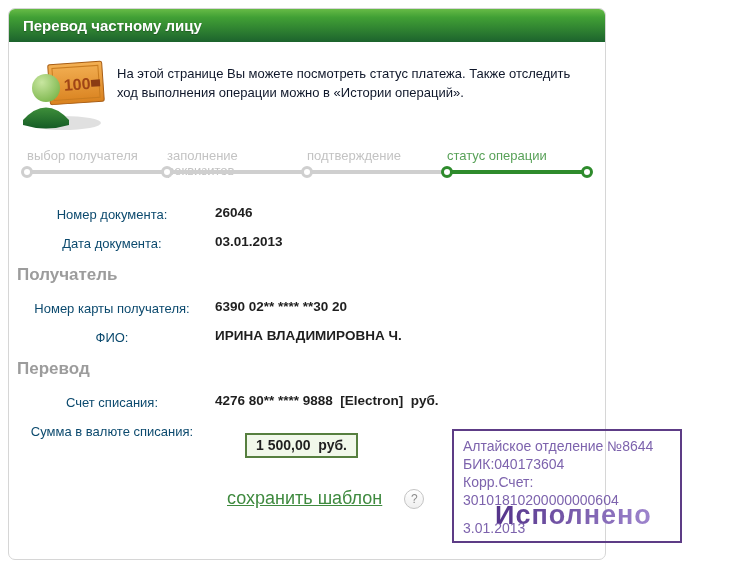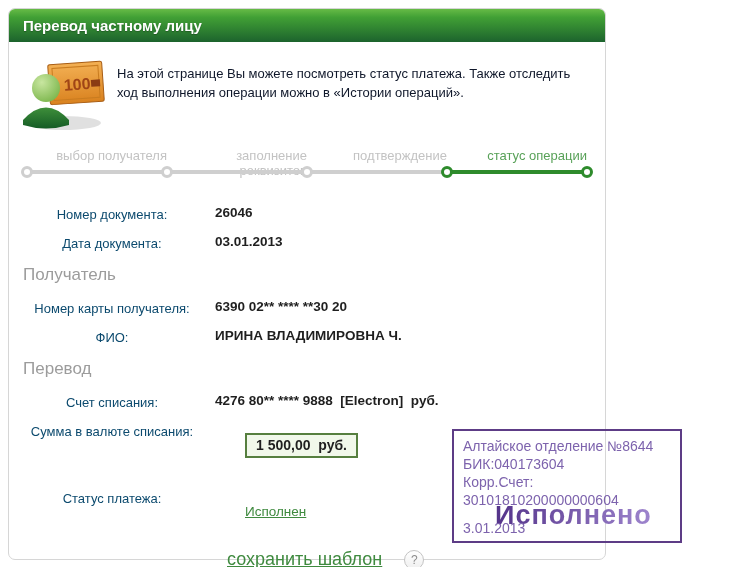--- a/index.html
+++ b/index.html
@@ -15,36 +15,36 @@
     text-shadow: 0 1px 1px rgba(0,0,0,.25); }
 
   
   .intro { display: flex; padding: 15px 20px 6px 12px; }
   .intro-icon { flex: none; width: 86px; height: 74px; }
   .intro-text { margin: 8px 0 0 10px; color: #0f172a; font-size: 13px;
     line-height: 1.45; max-width: 600px; }
 
   
   .steps { position: relative; height: 44px; margin: 8px 18px 0 18px; }
-  .step-label { position: absolute; top: 3px; width: 25%; text-align: right;
+  .step-label { position: absolute; top: 3px; width: 25%; text-align: left;
     font-size: 13px; color: #c3c3c3; }
   .step-label.active { color: #58a158; }
   .seg { position: absolute; top: 25px; height: 4px; width: 25%;
     background: #cfcfcf; border-radius: 2px; }
   .seg.green { background: #2e8b2c; }
   .dot { position: absolute; top: 21px; width: 12px; height: 12px;
     border-radius: 50%; background: #fff; border: 3px solid #cfcfcf; margin-left: -6px; }
   .dot.green { border-color: #2e8b2c; }
 
   
   .form { margin-top: 16px; }
   .frow { display: flex; align-items: flex-start; margin-bottom: 12px; }
   .flabel { flex: none; width: 206px; text-align: center; color: #0c4a6e; font-size: 13px; padding-top: 2px; }
   .fvalue { margin-left: 0; font-weight: bold; color: #1f1f1f; font-size: 13.5px; white-space: pre; }
-  .section-title { margin: 14px 0 14px 14px; color: #9c9c9c; font-size: 17px; font-weight: normal; }
+  .section-title { margin: 14px 0 14px 8px; color: #9c9c9c; font-size: 17px; font-weight: bold; }
   .amount-box { display: inline-block; border: 2px solid #567f3f; background: #f1f8ea;
     padding: 2px 9px 3px; font-weight: bold; font-size: 14px; color: #1f1f1f; white-space: pre; text-align: right; }
   a.glink { color: #3f8a3f; text-decoration: underline; font-size: 13.5px; cursor: pointer; }
   .status-link { font-weight: normal; }
 
   
   .template-row { display: flex; align-items: center; margin: 15px 0 0 218px; }
   .template-row a { font-size: 18px; }
   .help-circle { width: 20px; height: 20px; margin-left: 22px; border-radius: 50%;
     border: 1px solid #c4c4c4; color: #8d8d8d; font-size: 12px; line-height: 18px;
@@ -148,26 +148,20 @@
     <div class="frow">
       <span class="flabel">Счет списания:</span>
       <span class="fvalue">4276 80** **** 9888  [Electron]  руб.</span>
     </div>
     <div class="frow">
       <span class="flabel">Сумма в валюте списания:</span>
       <span class="fvalue" style="margin-top:-4px">
         <span class="amount-box">1 500,00  руб.</span>
       </span>
     </div>
-    <div class="frow" style="margin-top:16px">
-      <span class="flabel">Статус платежа:</span>
-      <span class="fvalue status-link" style="font-weight:normal">
-        <a class="glink">Исполнен</a>
-      </span>
-    </div>
 
     <div class="template-row">
       <a class="glink">сохранить шаблон</a>
       <span class="help-circle">?</span>
     </div>
   </div>
 
   <div class="stamp">
     <div>Алтайское отделение №8644</div>
     <div>БИК:040173604</div>

